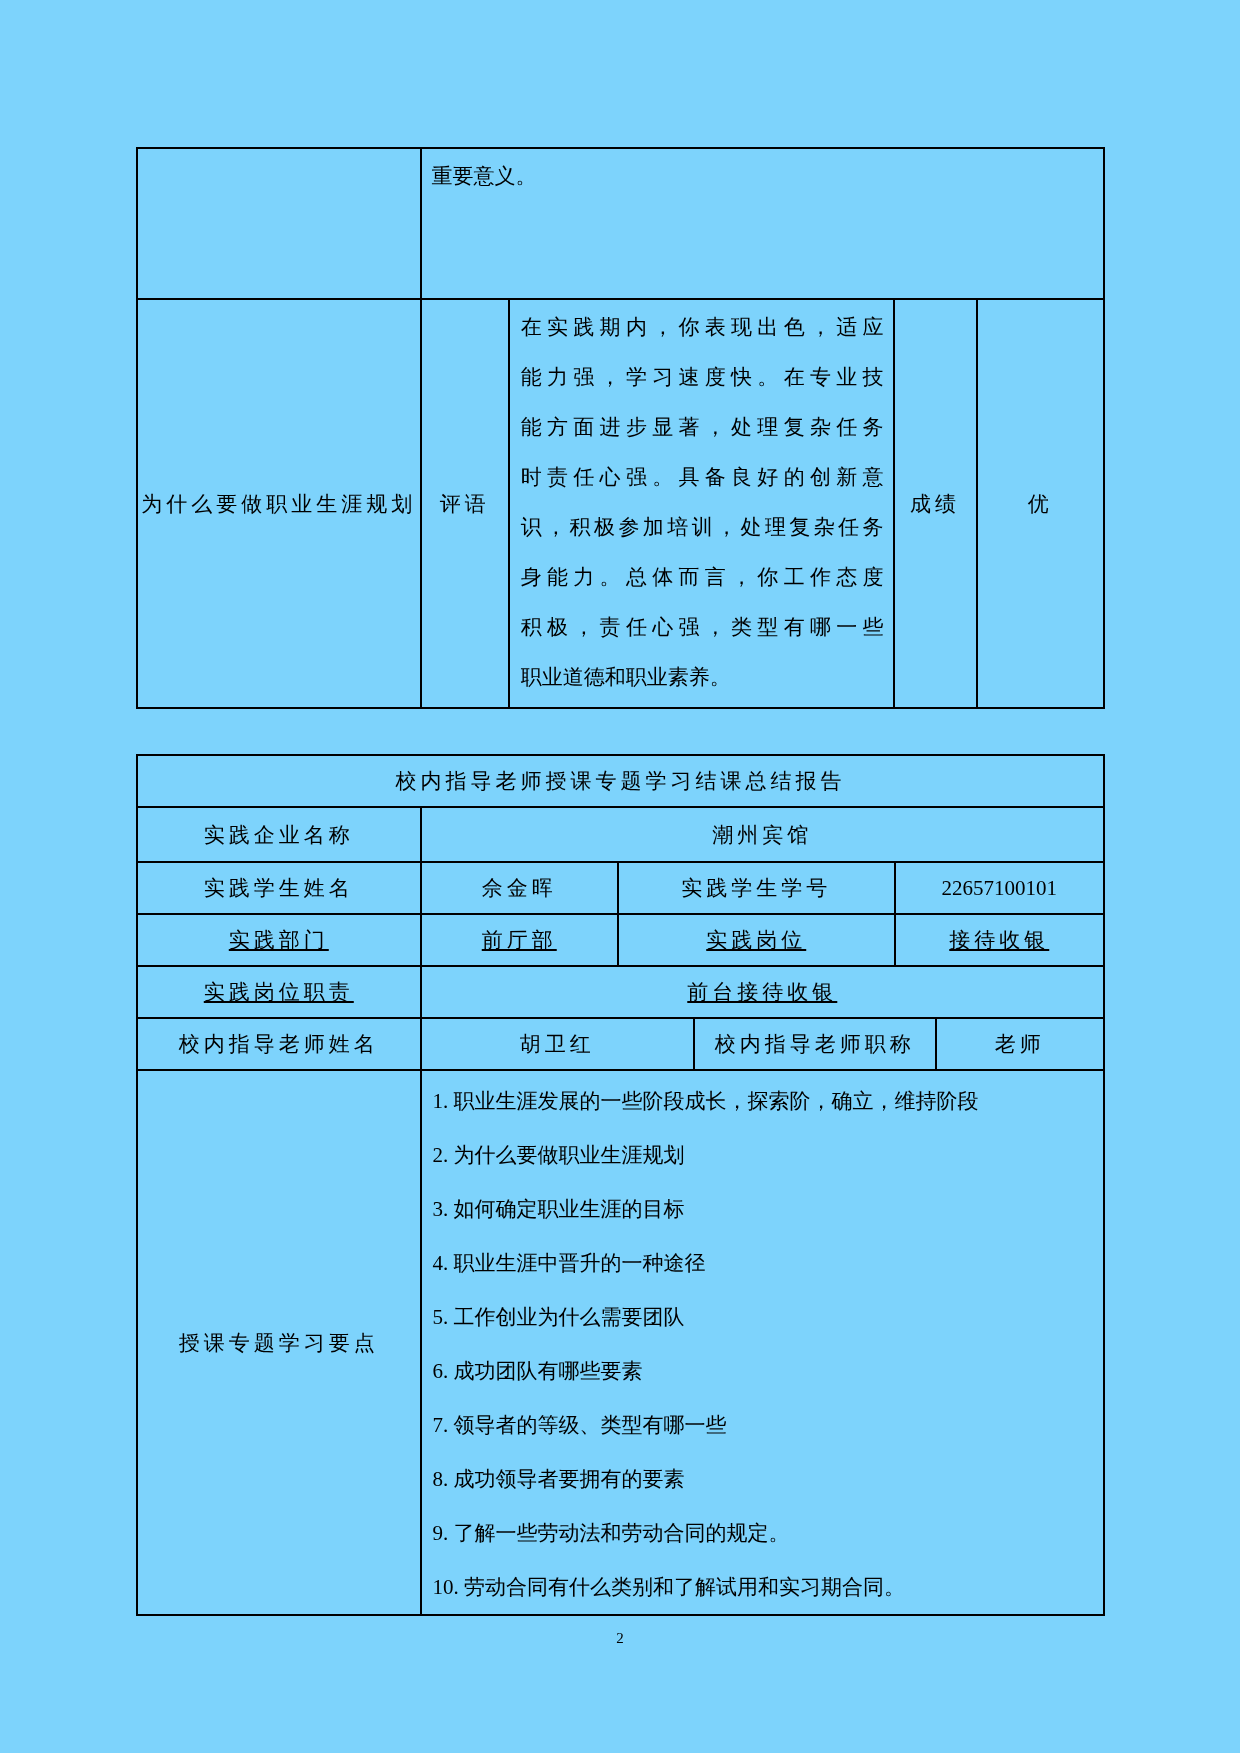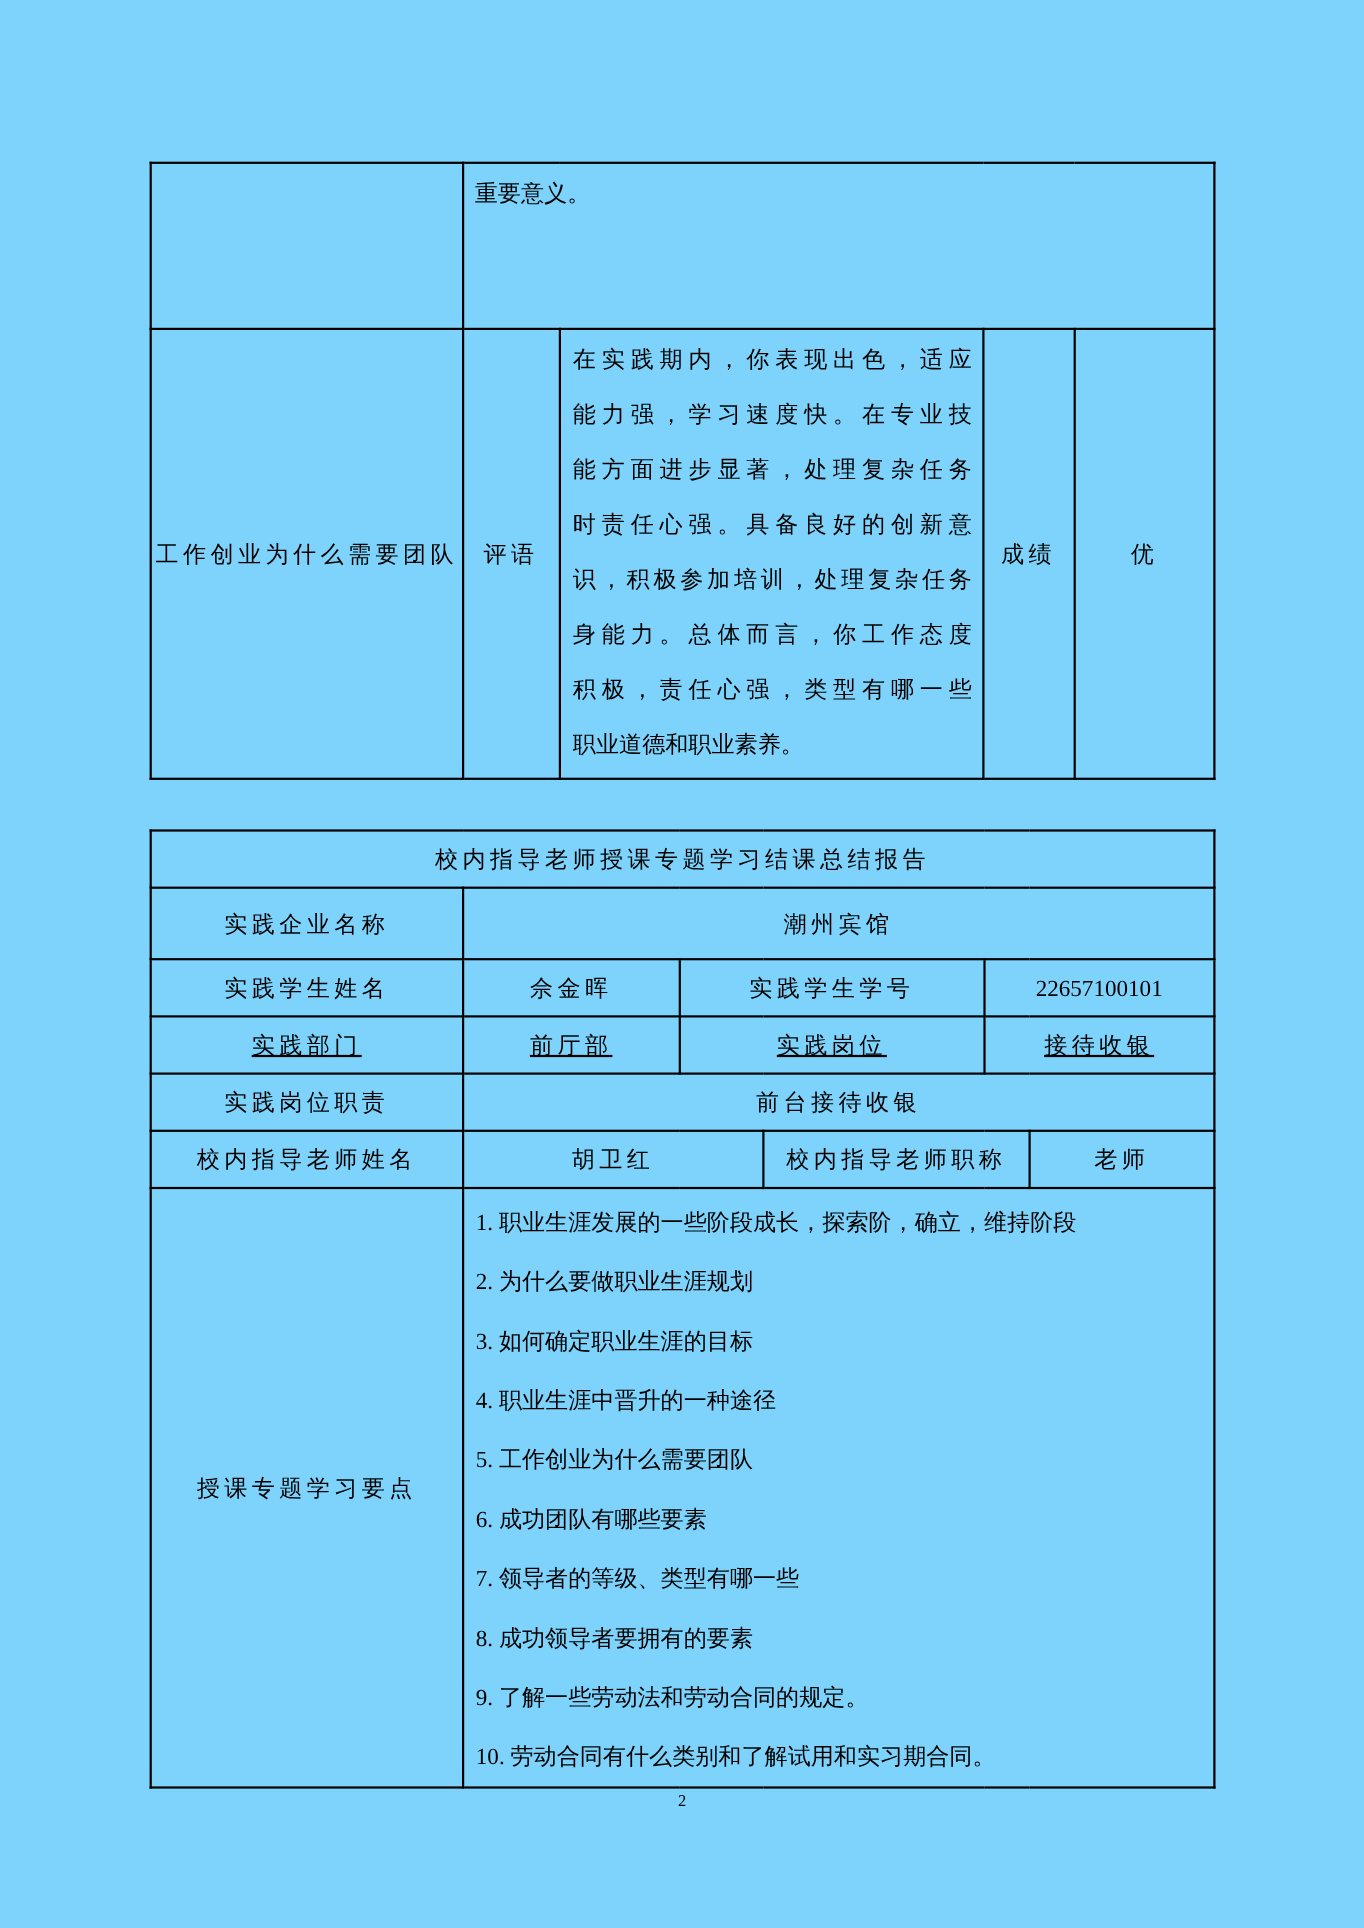--- a/index.html
+++ b/index.html
@@ -62,21 +62,21 @@
         <col style="width:384px">
       <col style="width:83px">
         <col style="width:127px">
     </colgroup>
     <tbody>
         <tr style="height:151px;">
       <td></td>
       <td colspan="4" class="vtop tleft cont">重要意义。</td>
     </tr>
     <tr style="height:409px;">
-      <td class="ls">工作创业为什么需要团队</td>
+      <td class="ls">为什么要做职业生涯规划</td>
       <td class="ls">评语</td>
       <td class="cmt vtop">
         <div class="cl">在实践期内，你表现出色，适应</div>
         <div class="cl">能力强，学习速度快。在专业技</div>
         <div class="cl">能方面进步显著，处理复杂任务</div>
         <div class="cl">时责任心强。具备良好的创新意</div>
         <div class="cl">识，积极参加培训，处理复杂任务</div>
         <div class="cl">身能力。总体而言，你工作态度</div>
         <div class="cl">积极，责任心强，类型有哪一些</div>
         <div class="cl last">职业道德和职业素养。</div>
@@ -93,37 +93,37 @@
         <col style="width:197px">
         <col style="width:76px">
       <col style="width:200px">
         <col style="width:41px">
         <col style="width:168px">
     </colgroup>
     <tbody>
         <tr style="height:52px;">
       <td colspan="6" class="ls">校内指导老师授课专题学习结课总结报告</td>
     </tr>
-    <tr style="height:65px;">
+    <tr style="height:55px;">
       <td class="ls">实践企业名称</td>
       <td colspan="5" class="ls">潮州宾馆</td>
     </tr>
     <tr style="height:52px;">
       <td class="ls">实践学生姓名</td>
       <td class="ls">佘金晖</td>
       <td colspan="2" class="ls">实践学生学号</td>
       <td colspan="2">22657100101</td>
     </tr>
     <tr style="height:52px;text-decoration:underline;">
       <td class="ls">实践部门</td>
       <td class="ls">前厅部</td>
       <td colspan="2" class="ls">实践岗位</td>
       <td colspan="2" class="ls">接待收银</td>
     </tr>
-    <tr style="height:52px;">
+    <tr style="height:52px;text-decoration:underline;">
       <td class="ls">实践岗位职责</td>
       <td colspan="5" class="ls">前台接待收银</td>
     </tr>
     <tr style="height:52px;">
       <td class="ls">校内指导老师姓名</td>
       <td colspan="2" class="ls">胡卫红</td>
       <td colspan="2" class="ls">校内指导老师职称</td>
       <td class="ls">老师</td>
     </tr>
     <tr style="height:540px;">

